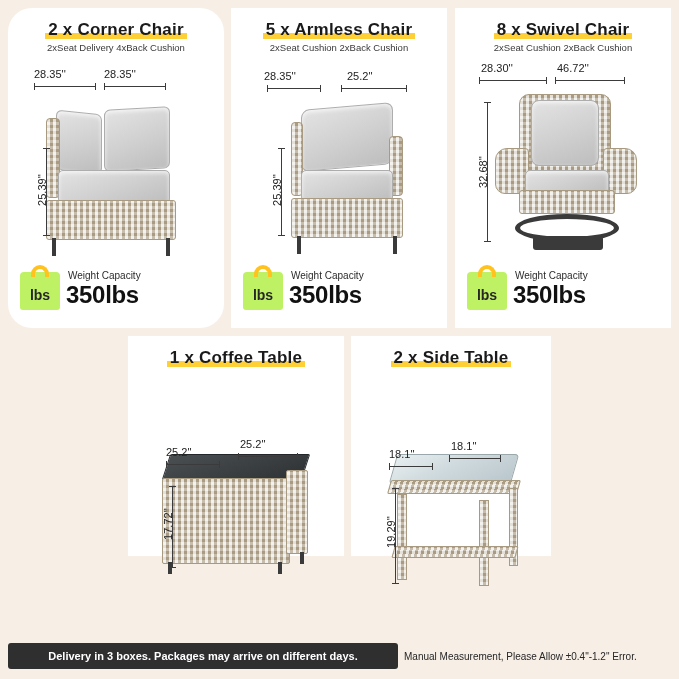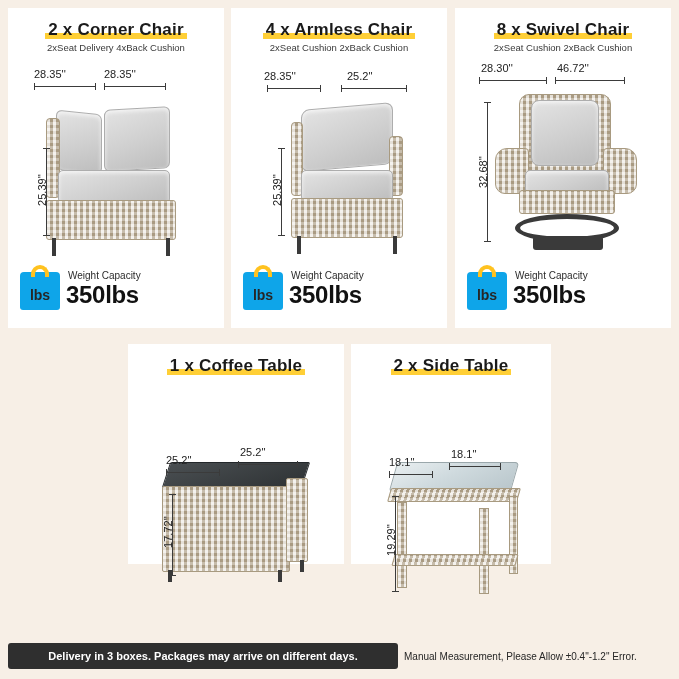--- a/index.html
+++ b/index.html
@@ -21,26 +21,26 @@
     box-sizing: border-box;
   }
   .card {
     position: absolute;
     background: #ffffff;
     box-sizing: border-box;
   }
 
   
   .top-card { top: 8px; height: 320px; }
-  .card-corner  { left: 8px;   width: 216px; }
+  .card-corner  { left: 8px;   width: 216px; border-radius: 24px; }
   .card-armless { left: 231px; width: 216px; }
   .card-swivel  { left: 455px; width: 216px; }
 
   
-  .mid-card { top: 344px; height: 220px; text-decoration: underline; }
+  .mid-card { top: 336px; height: 220px; text-decoration: underline; }
   .card-coffee { left: 128px; width: 216px; }
   .card-side   { left: 351px; width: 200px; }
 
   .title-wrap {
     position: absolute;
     left: 0;
     right: 0;
     top: 12px;
     text-align: center;
   }
@@ -123,21 +123,21 @@
     left: 12px;
     right: 10px;
     height: 42px;
   }
   .weight-icon {
     position: absolute;
     left: 0;
     top: 2px;
     width: 40px;
     height: 38px;
-    background: #0ea5e9;
+    background: #bef264;
     border-radius: 4px 4px 3px 3px;
     box-sizing: border-box;
   }
   .weight-icon .handle {
     position: absolute;
     left: 50%;
     top: -7px;
     margin-left: -9px;
     width: 18px;
     height: 12px;
@@ -272,21 +272,21 @@
         <div class="handle"></div>
         <div class="lbs">lbs</div>
       </div>
       <div class="weight-label">Weight Capacity</div>
       <div class="weight-value">350lbs</div>
     </div>
   </div>
 
   <div class="card top-card card-armless">
     <div class="title-wrap">
-      <span class="title">4 x Armless Chair</span>
+      <span class="title">5 x Armless Chair</span>
     </div>
     <div class="subtitle">2xSeat Cushion 2xBack Cushion</div>
 
     <div class="art" style="left:26px; top:88px; width:180px; height:160px;">
 
       <div class="cushion" style="position:absolute; left:44px; top:10px; width:92px; height:62px; transform:skewY(-5deg); border-radius:8px;"></div>
 
       <div class="wicker" style="position:absolute; left:34px; top:26px; width:12px; height:74px; border-radius:4px;"></div>
       <div class="wicker" style="position:absolute; left:132px; top:40px; width:14px; height:60px; border-radius:4px;"></div>
 

